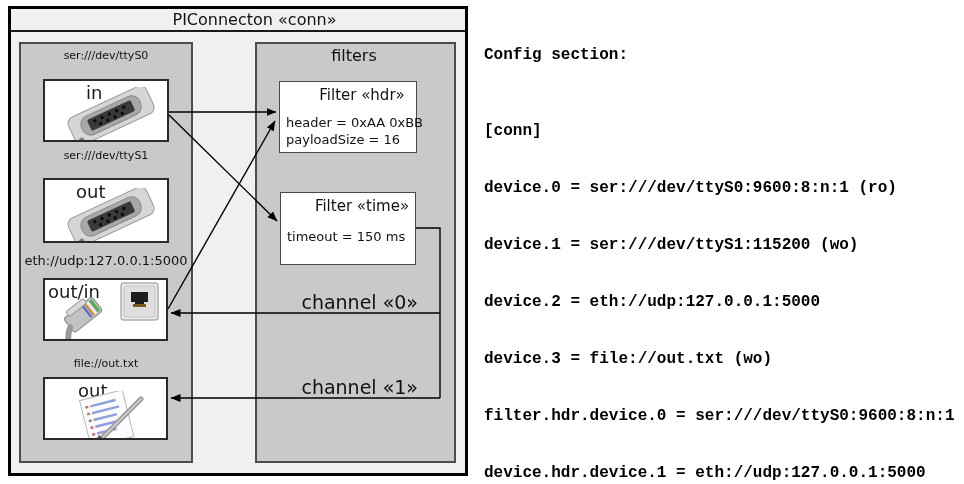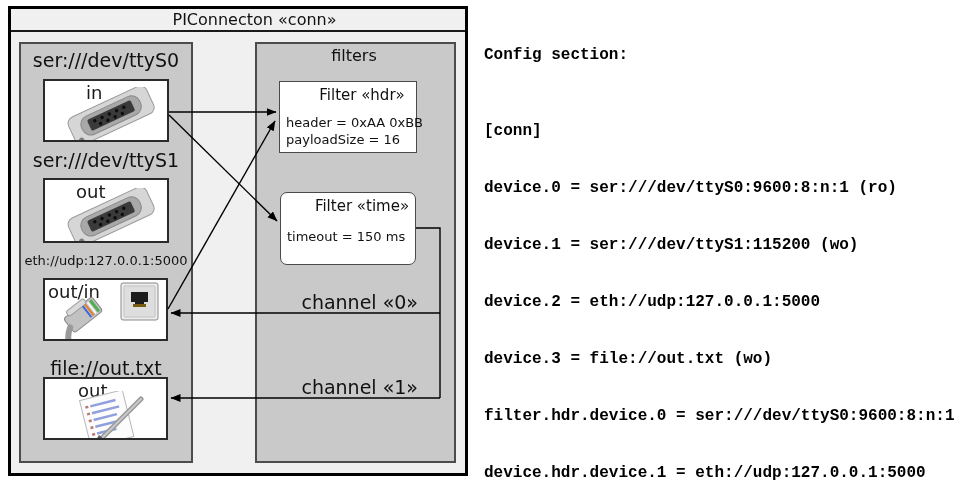--- a/index.html
+++ b/index.html
@@ -21,21 +21,21 @@
   }
   .title-sep{left:11px;top:30px;width:454px;height:2px;background:#1a1a1a;}
 
   .gray-panel{
     background:#c9c9c9;border:2px solid #4c4c4c;
   }
   .devices-panel{left:19px;top:42px;width:174px;height:421px;}
   .filters-panel{left:255px;top:42px;width:201px;height:421px;}
   .filters-title{left:255px;top:46px;width:198px;text-align:center;font-size:16px;}
 
-  .dev-label{left:19px;width:174px;text-align:center;font-size:19px;white-space:nowrap;}
+  .dev-label{left:19px;width:174px;text-align:center;font-size:11px;white-space:nowrap;}
   .dev-box{
     background:#fff;border:2px solid #2a2a2a;overflow:hidden;
   }
   .dir{font-size:18px;color:#1a1a1a;white-space:nowrap;}
 
   .filter-box{
     background:#fff;border:1.5px solid #4a4a4a;
   }
   .filter-title{text-align:center;font-size:15px;margin-top:4px;padding-left:28px;}
   .filter-attrs{margin-top:10px;padding-left:6px;font-size:13px;line-height:17px;white-space:nowrap;}
@@ -158,21 +158,21 @@
   </svg>
 </div>
 
 <div class="abs filter-box" style="left:279px;top:81px;width:138px;height:72px;">
   <div class="filter-title">Filter «hdr»</div>
   <div class="filter-attrs">
     <div>header = 0xAA 0xBB</div>
     <div>payloadSize = 16</div>
   </div>
 </div>
-<div class="abs filter-box" style="left:280px;top:192px;width:136px;height:73px;border-radius:7px;">
+<div class="abs filter-box" style="left:280px;top:192px;width:136px;height:73px;">
   <div class="filter-title">Filter «time»</div>
   <div class="filter-attrs" style="margin-top:13px;">
     <div>timeout = 150 ms</div>
   </div>
 </div>
 
 <div class="abs chan-label" style="left:280px;top:291px;">channel «0»</div>
 <div class="abs chan-label" style="left:280px;top:376px;">channel «1»</div>
 
 <svg class="abs wires">

